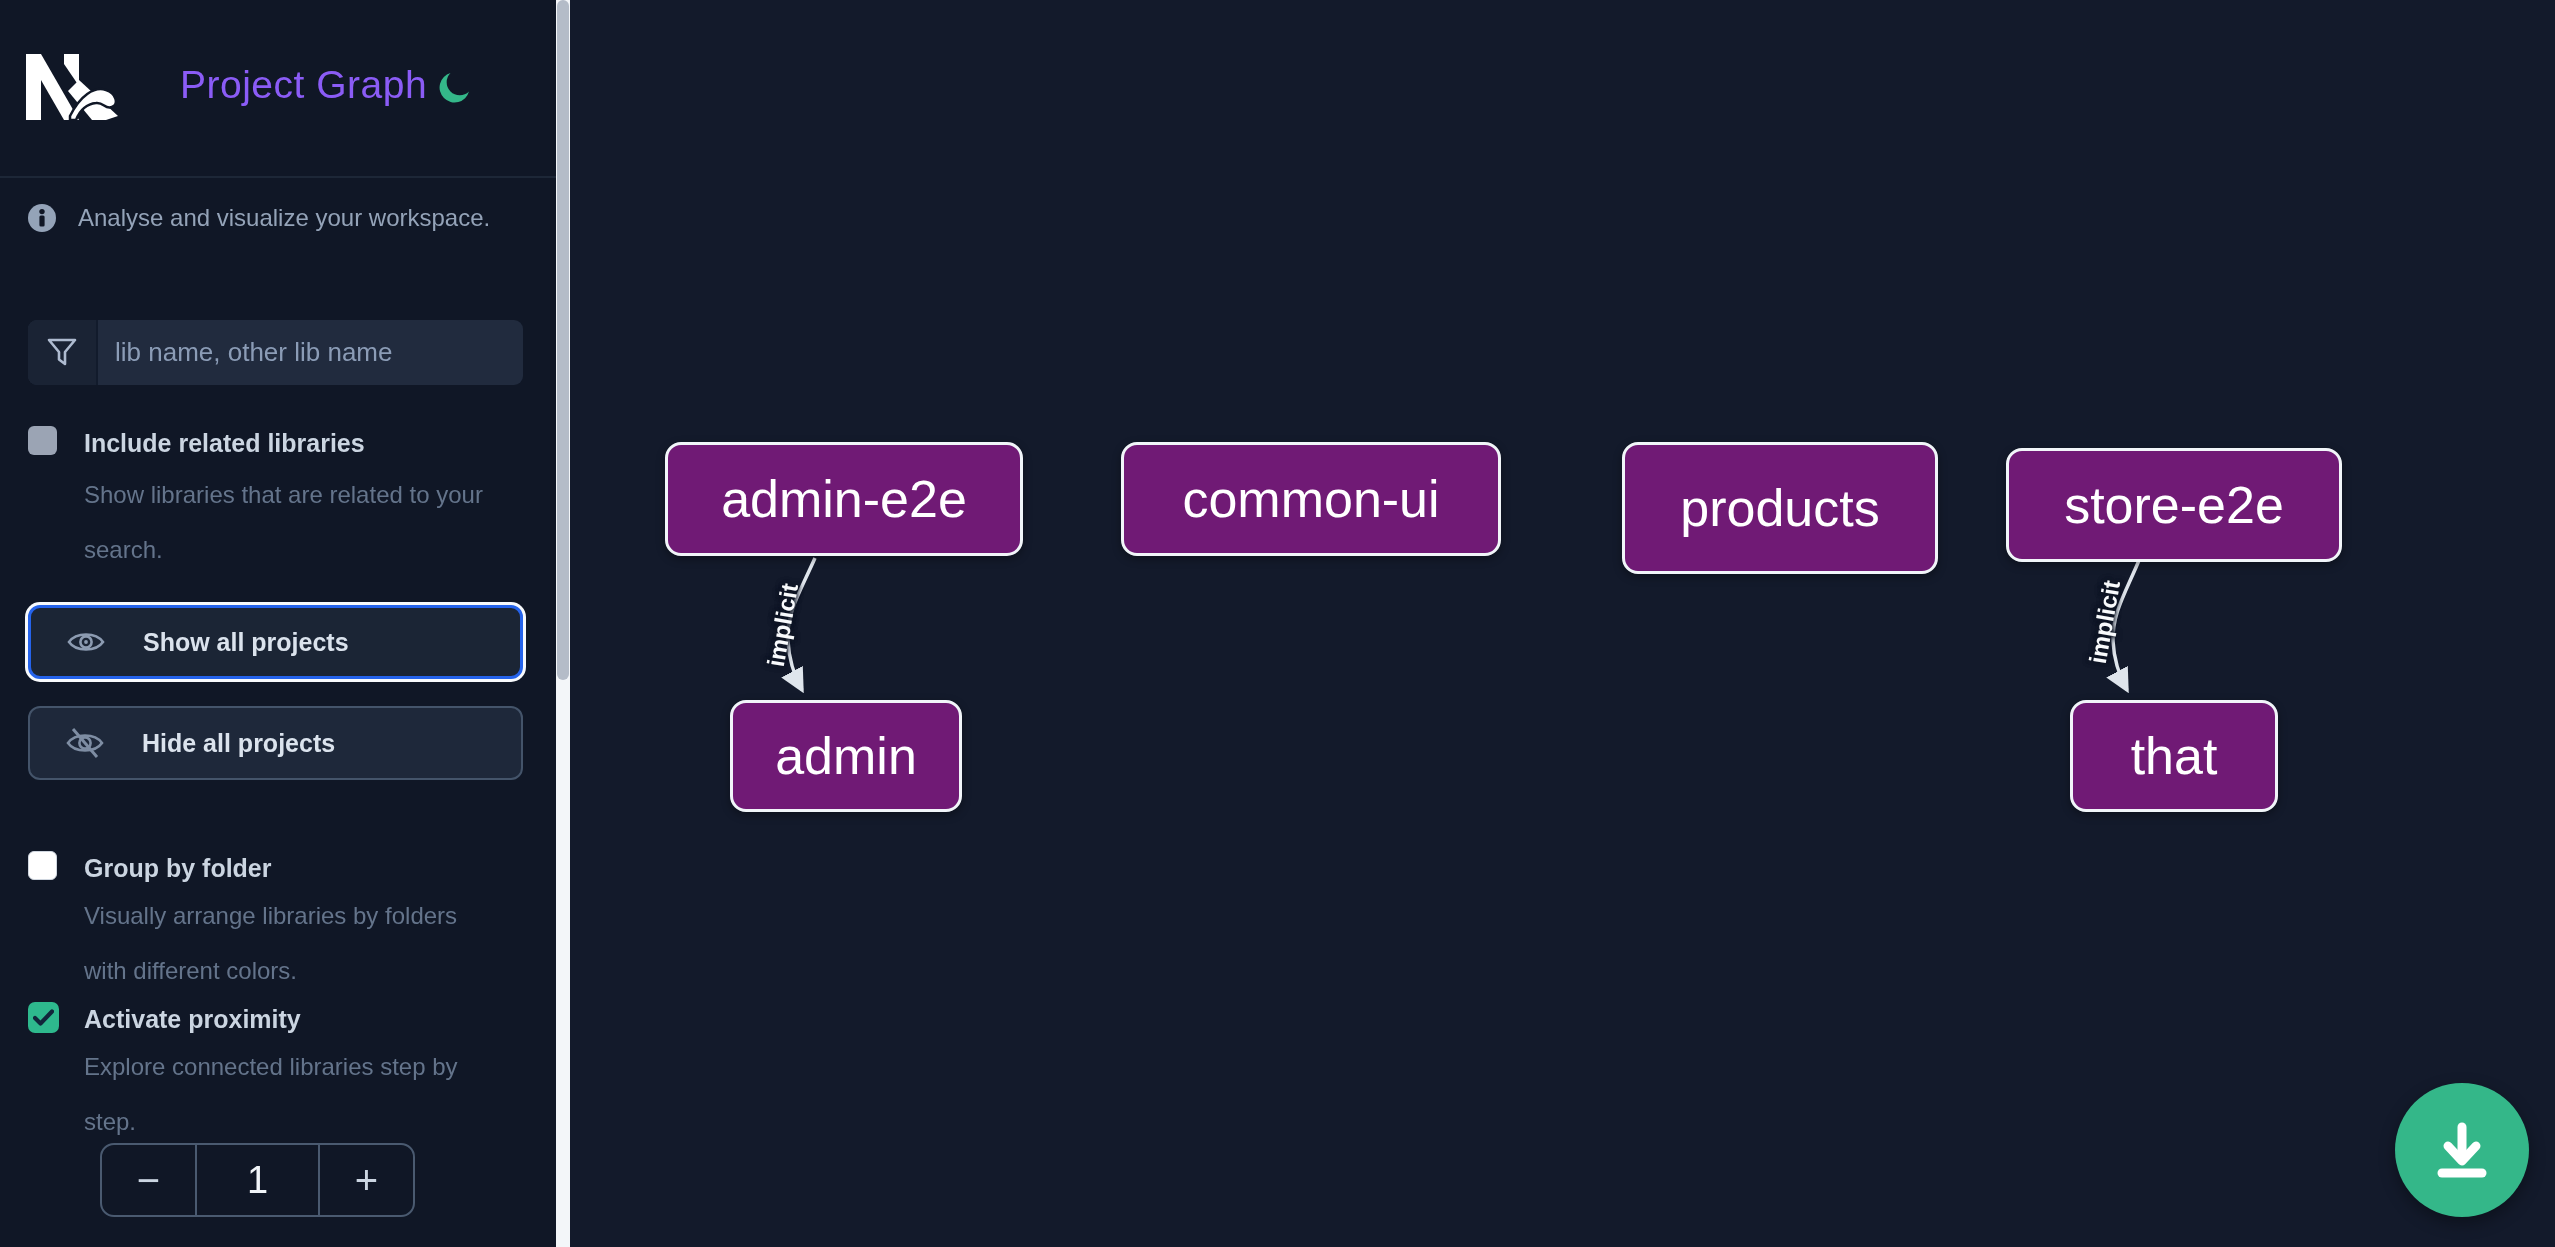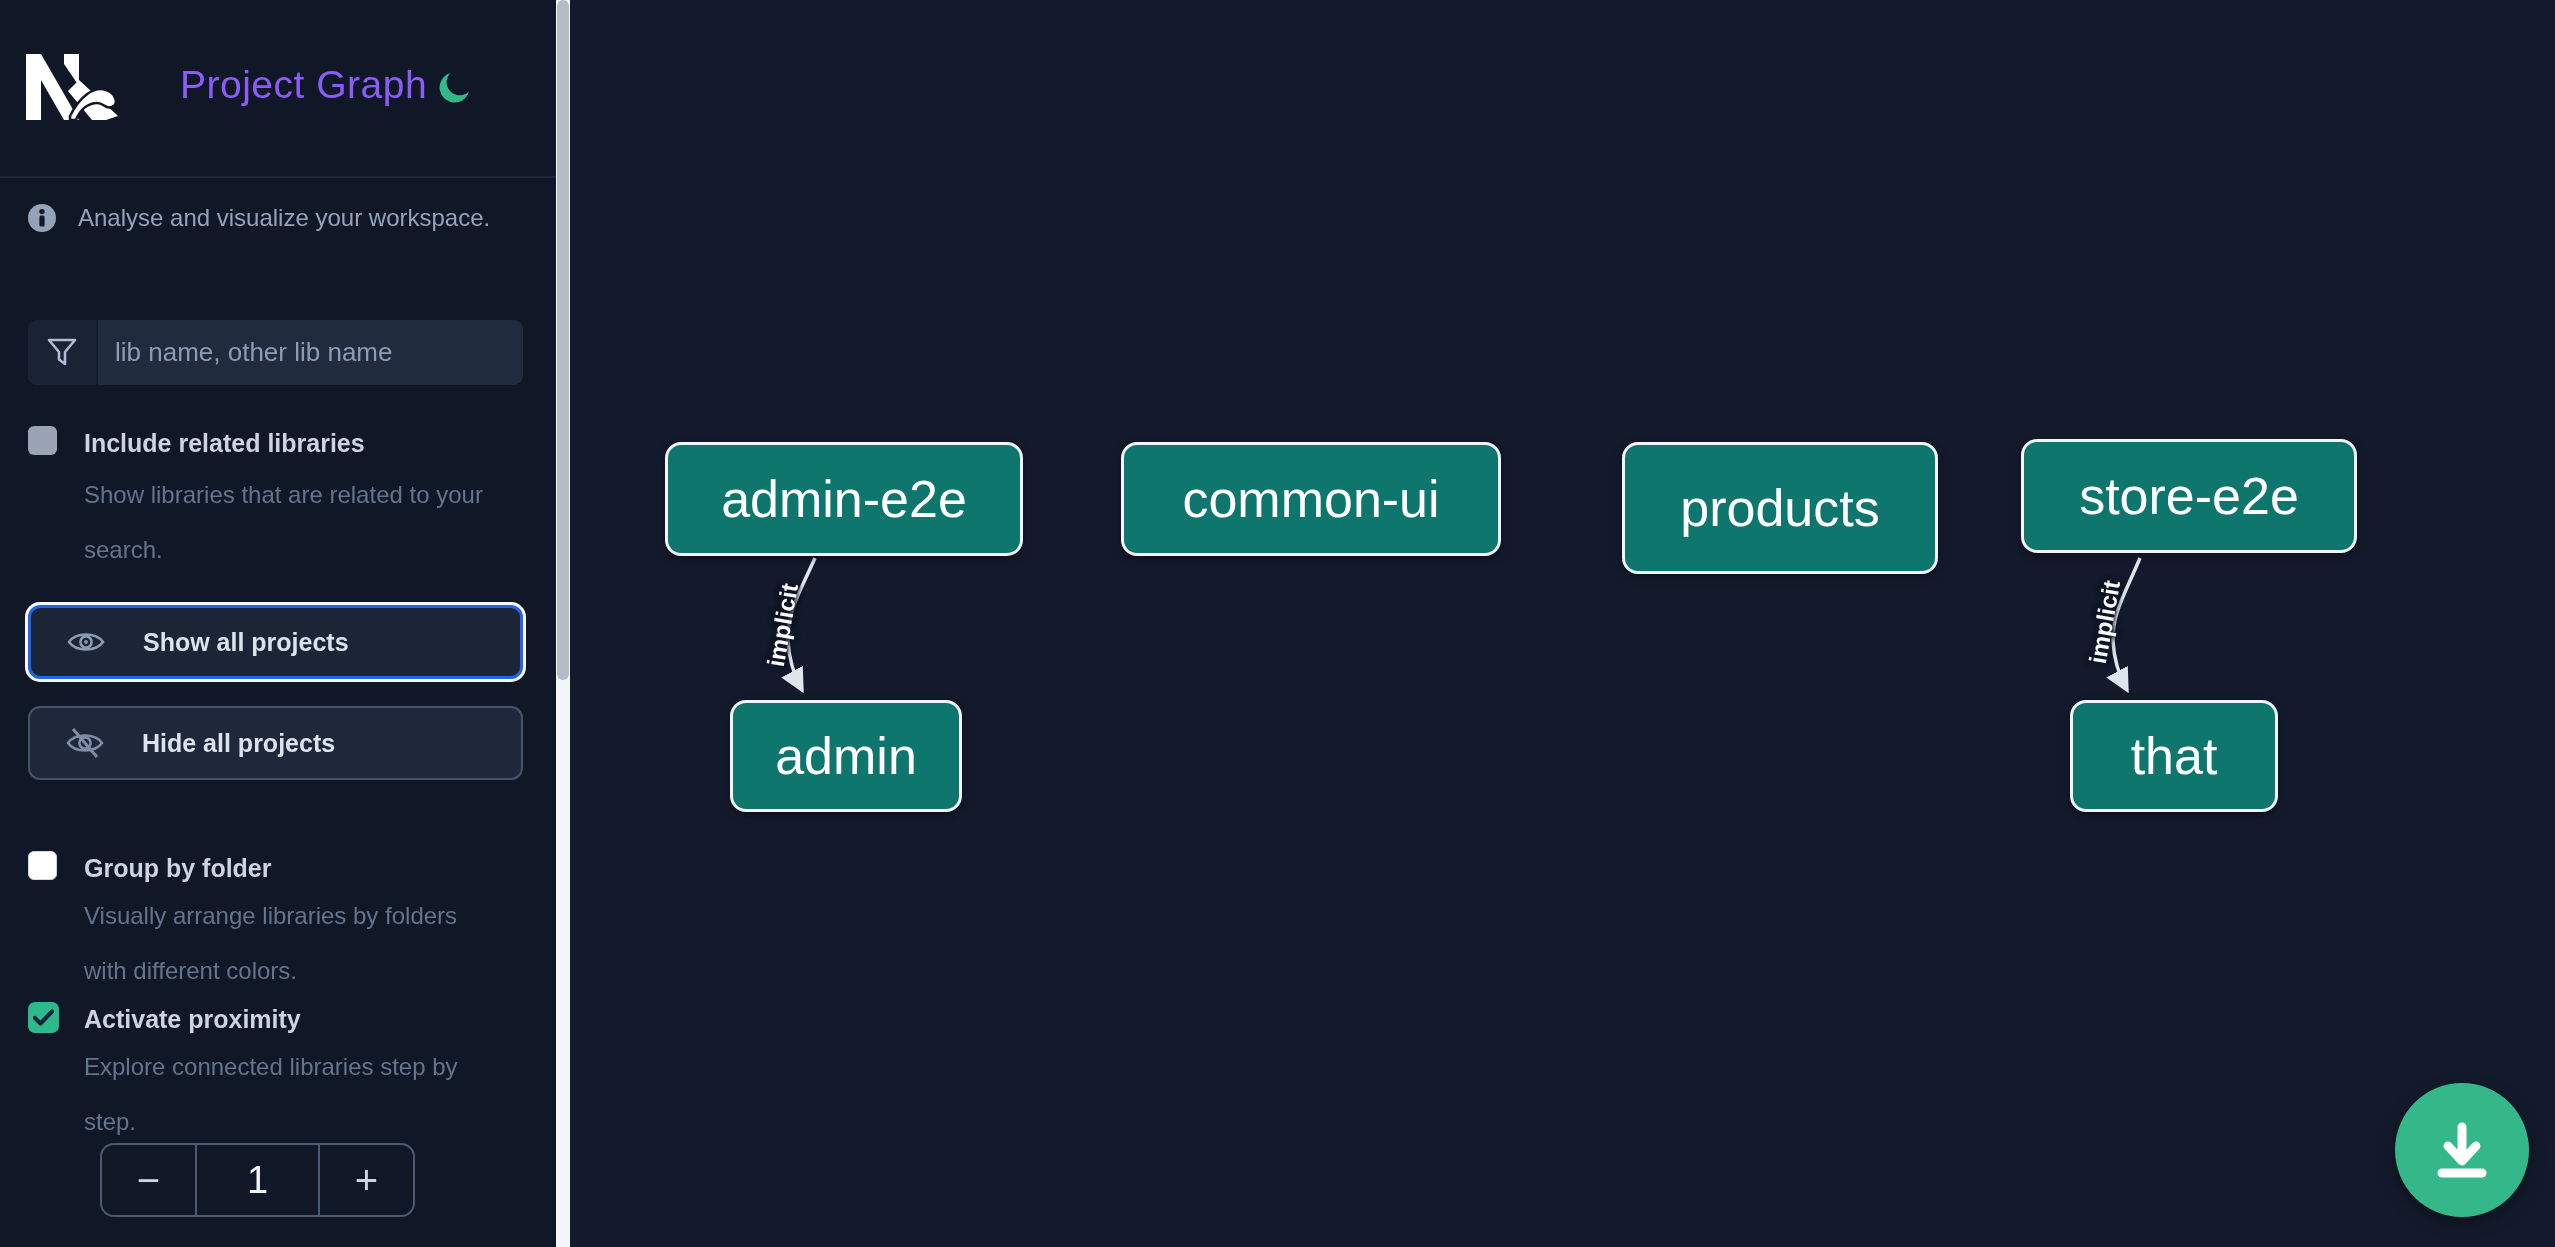--- a/index.html
+++ b/index.html
@@ -33,27 +33,27 @@
   .side-btn .btn-label{font-size:25px;font-weight:600;color:#dbe3ed;}
   .stepper{position:absolute;left:100px;top:1143px;width:315px;height:74px;border:2px solid #4a5a70;border-radius:14px;display:flex;box-sizing:border-box;overflow:hidden;}
   .step-btn{width:93px;border:none;background:transparent;color:#cbd5e1;font-size:40px;cursor:pointer;display:flex;align-items:center;justify-content:center;font-family:"Liberation Sans",sans-serif;}
   .step-val{flex:1;border-left:2px solid #4a5a70;border-right:2px solid #4a5a70;color:#f1f5f9;font-size:38px;display:flex;align-items:center;justify-content:center;}
   
   .scroll-track{position:absolute;left:556px;top:0;width:14px;height:1247px;background:#f3f6f9;}
   .scroll-thumb{position:absolute;left:557px;top:0;width:12px;height:680px;background:#b4bcc8;border-radius:7px;}
   
   .canvas{position:absolute;left:570px;top:0;width:1985px;height:1247px;background:#131a2b;}
   .edges-svg{position:absolute;left:0;top:0;width:1985px;height:1247px;}
-  .node{position:absolute;background:#0f766e;border:3px solid #f1f5f9;border-radius:16px;box-sizing:border-box;
+  .node{position:absolute;background:#701a75;border:3px solid #f1f5f9;border-radius:16px;box-sizing:border-box;
         display:flex;align-items:center;justify-content:center;color:#ffffff;font-size:52px;cursor:pointer;
         box-shadow:0 3px 8px rgba(0,0,0,.35);}
   .n-admin-e2e{left:95px;top:442px;width:358px;height:114px;}
   .n-common-ui{left:551px;top:442px;width:380px;height:114px;}
   .n-products{left:1024px;top:442px;width:316px;height:132px;margin-left:28px;}
-  .n-store-e2e{left:1436px;top:439px;width:336px;height:114px;margin-left:15px;}
+  .n-store-e2e{left:1436px;top:448px;width:336px;height:114px;}
   .n-admin{left:160px;top:700px;width:232px;height:112px;}
   .n-store{left:1500px;top:700px;width:208px;height:112px;}
   .edge-label{position:absolute;width:90px;text-align:center;font-size:24px;font-weight:700;color:#f8fafc;
     text-shadow:0 0 4px #101726,0 0 4px #101726,0 0 6px #101726,0 0 6px #101726;
     transform:rotate(-80deg);}
   .el-1{left:168px;top:611px;}
   .el-2{left:1490px;top:608px;}
   .fab{position:absolute;left:1825px;top:1083px;width:134px;height:134px;border-radius:50%;background:#34b789;
        border:none;display:flex;align-items:center;justify-content:center;cursor:pointer;
        box-shadow:0 6px 16px rgba(0,0,0,.35);}

